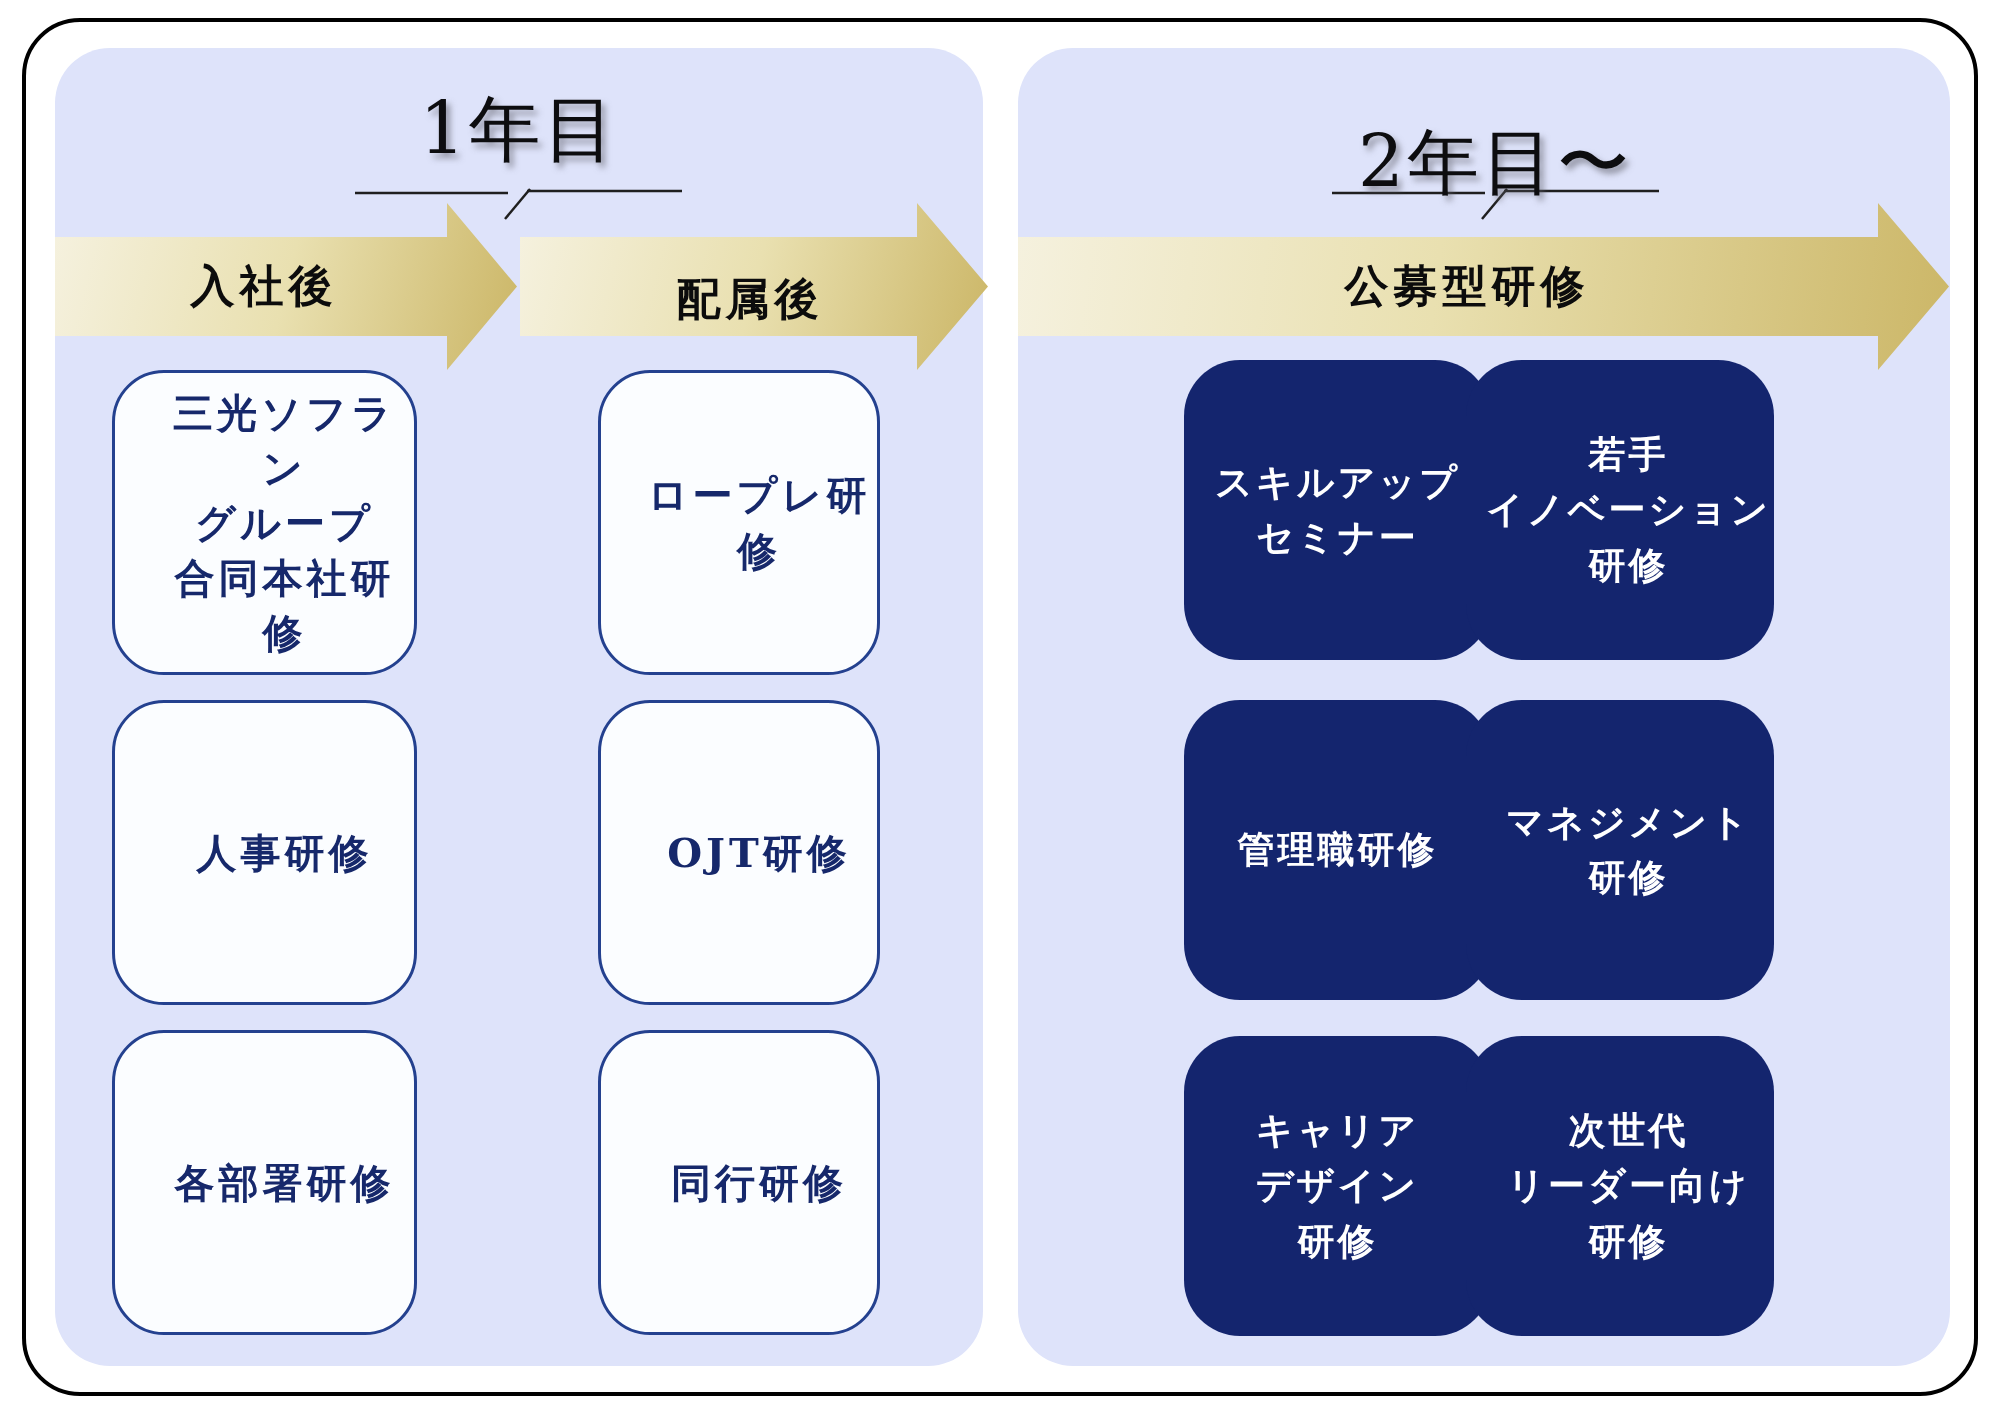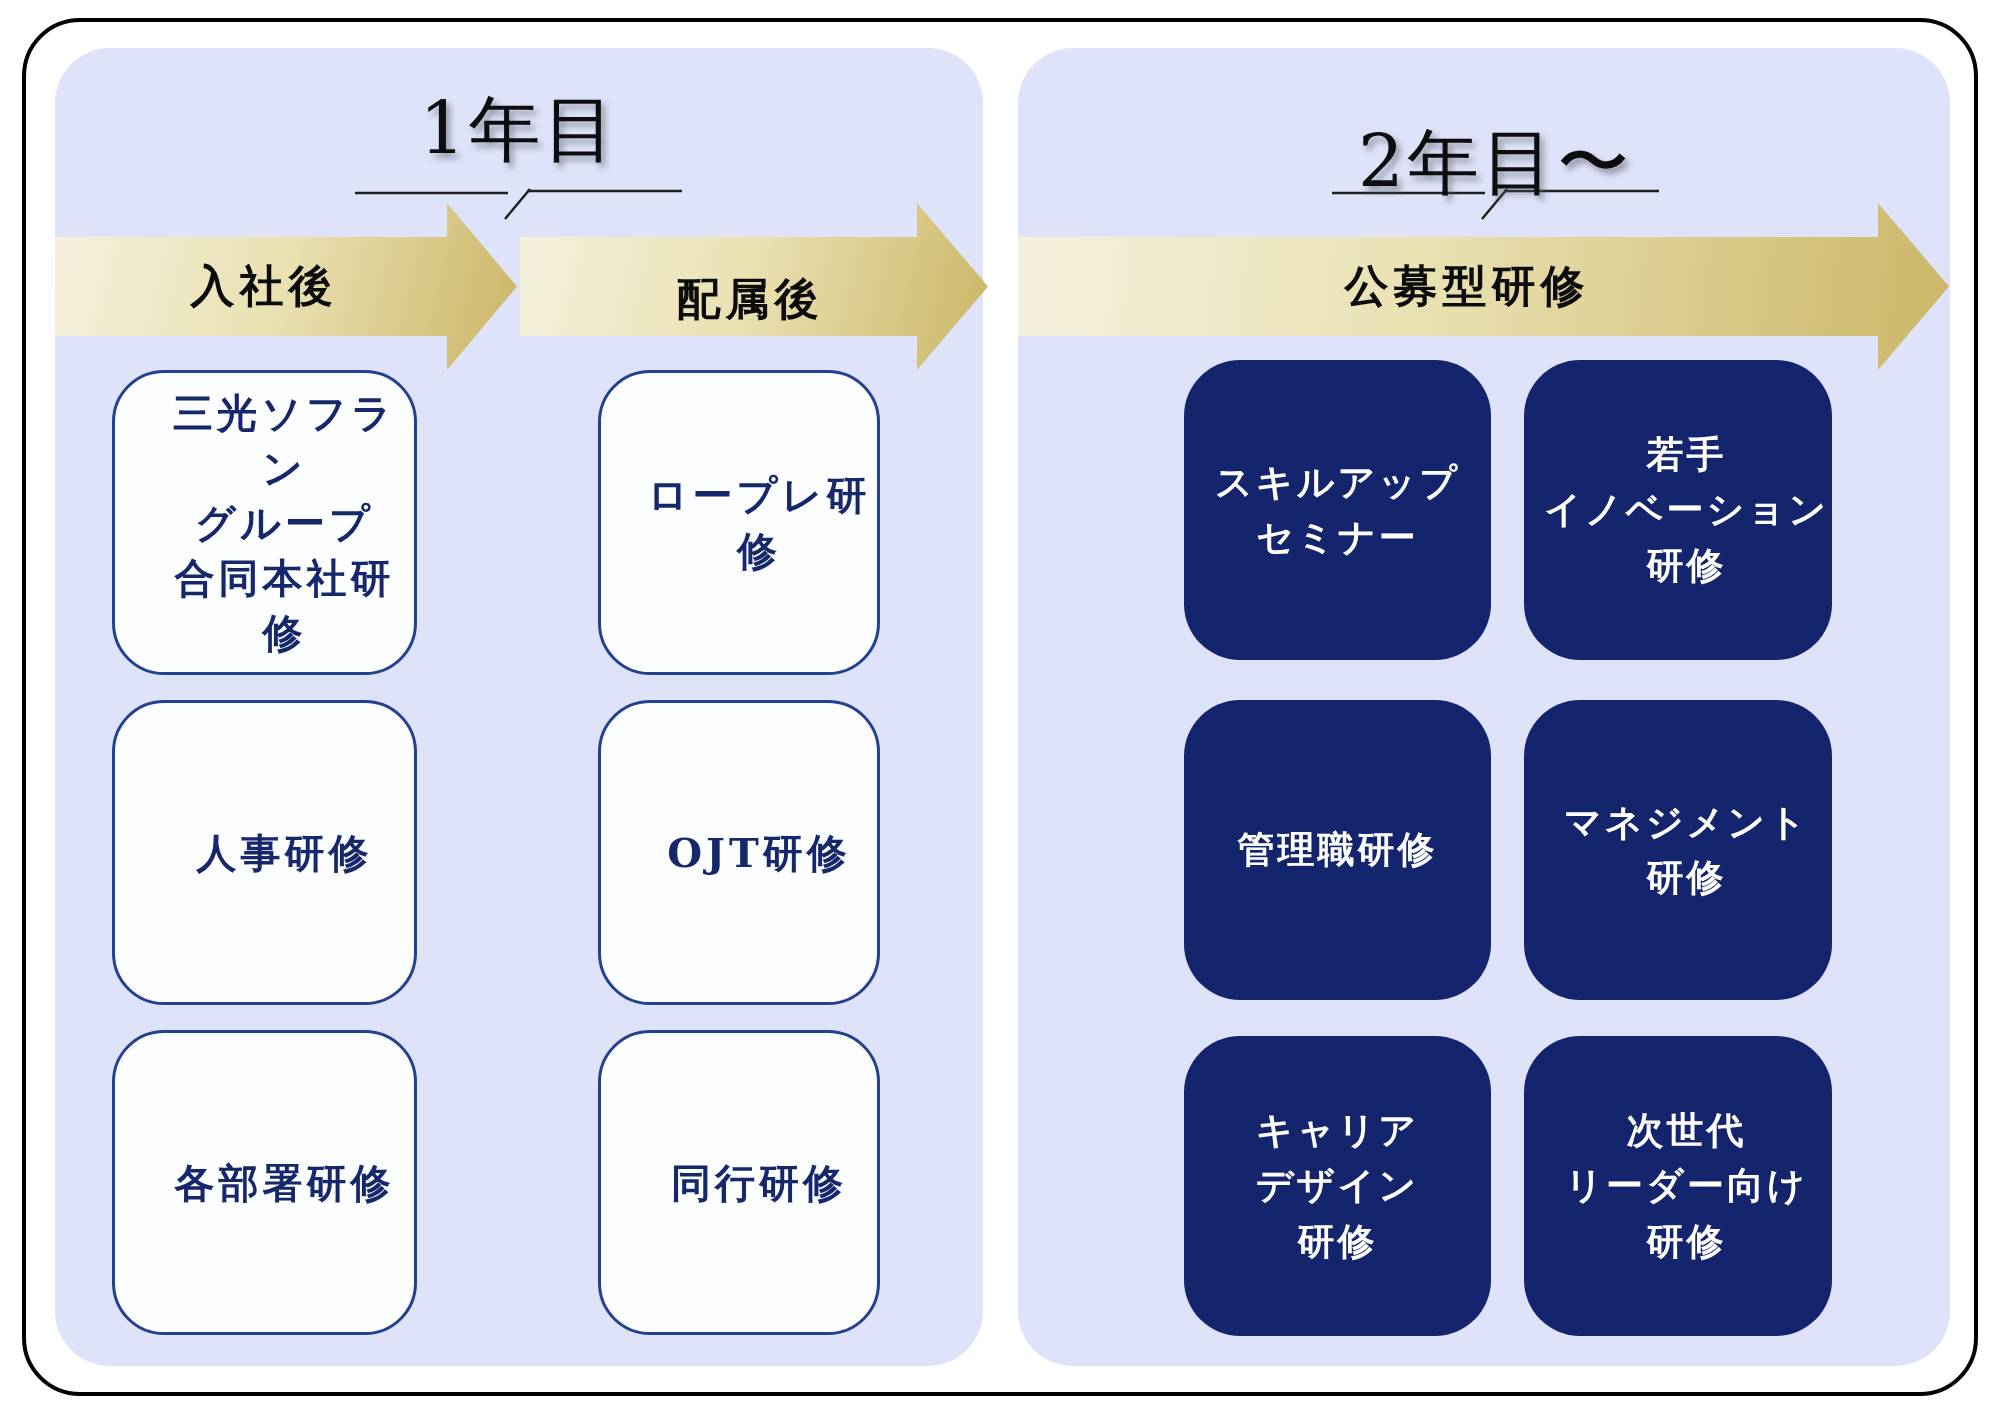--- a/index.html
+++ b/index.html
@@ -39,21 +39,21 @@
     background:#fbfdff;border:3px solid #24418f;border-radius:52px;
     color:#16286b;font-weight:bold;font-size:40px;line-height:1.38;letter-spacing:4px;padding-left:40px;
   }
   .nbox{
     background:#14256e;border-radius:56px;
     color:#ffffff;font-weight:bold;font-size:37px;line-height:1.5;letter-spacing:3px;
   }
   .colA{left:112px;width:305px;}
   .colB{left:598px;width:282px;}
   .colC{left:1184px;width:307px;}
-  .colD{left:1524px;width:308px;padding-left:17px;}
+  .colD{left:1466px;width:308px;padding-left:17px;}
   .rowL1{top:370px;height:305px;}
   .rowL2{top:700px;height:305px;}
   .rowL3{top:1030px;height:305px;}
   .rowR1{top:360px;height:300px;}
   .rowR2{top:700px;height:300px;}
   .rowR3{top:1036px;height:300px;}
 </style>
 </head>
 <body>
 

